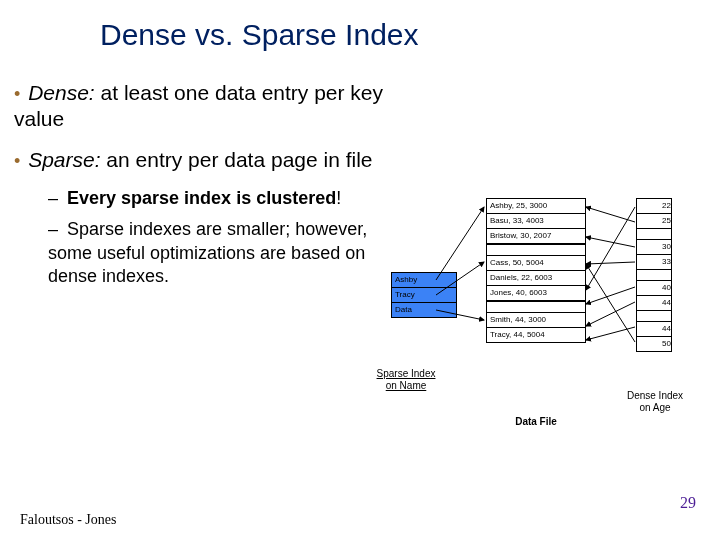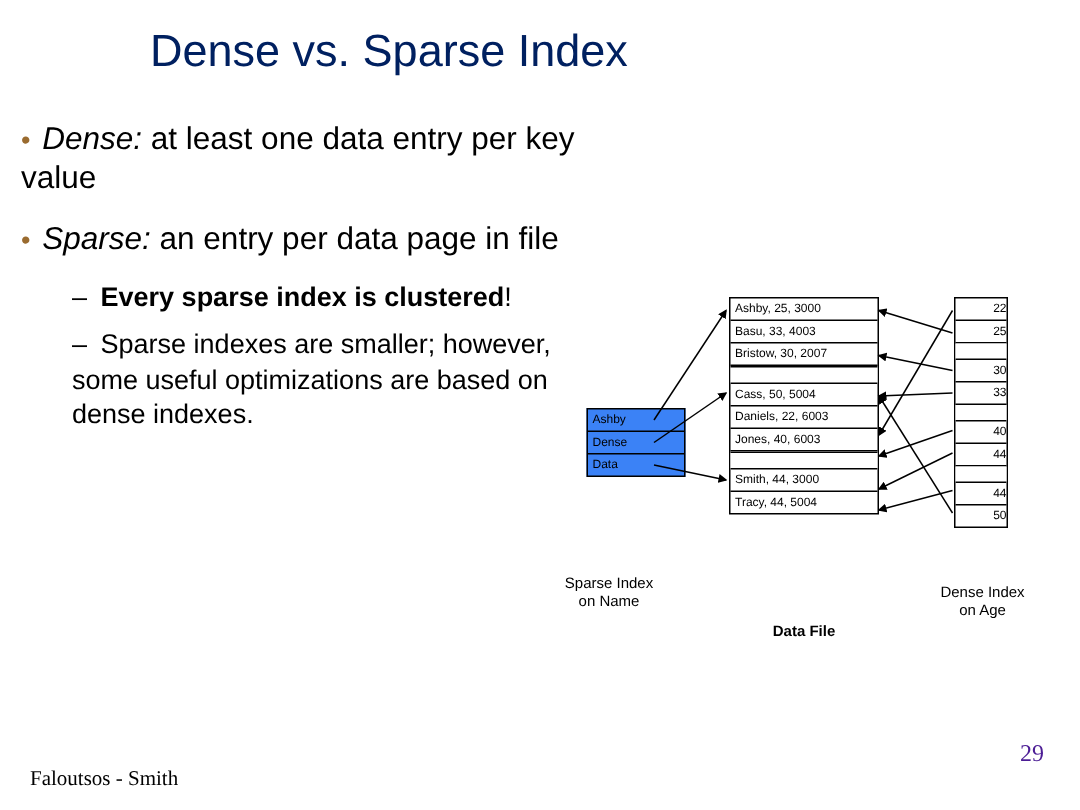--- a/index.html
+++ b/index.html
@@ -147,24 +147,24 @@
     <span><strong>Every sparse index is </strong><strong>clustered</strong><span>!</span></span>
   </div>
   <div class="sub" style="">
     <span class="dash">–</span>
     <span>Sparse indexes are smaller; however, some useful optimizations are based on dense indexes.</span>
   </div>
 </div>
 
 <div class="sparse-box">
   <div>Ashby</div>
-  <div>Dense</div>
+  <div>Tracy</div>
   <div>Data</div>
 </div>
-<div class="dlabel" style="left:370px; top:384px; width:72px;">
+<div class="dlabel" style="left:370px; top:368px; width:72px;text-decoration:underline;">
   <span>Sparse Index on Name</span>
 </div>
 
 <div class="data-box">
   <div>Ashby, 25, 3000</div>
   <div>Basu, 33, 4003</div>
   <div>Bristow, 30, 2007</div>
   <div class="gap"></div>
   <div>Cass, 50, 5004</div>
   <div>Daniels, 22, 6003</div>
@@ -208,14 +208,14 @@
   <line x1="635" y1="207" x2="586" y2="290" stroke="#000" stroke-width="1" marker-end="url(#ah)"></line>
   <line x1="635" y1="222" x2="586" y2="207" stroke="#000" stroke-width="1" marker-end="url(#ah)"></line>
   <line x1="635" y1="247" x2="586" y2="237" stroke="#000" stroke-width="1" marker-end="url(#ah)"></line>
   <line x1="635" y1="262" x2="586" y2="264" stroke="#000" stroke-width="1" marker-end="url(#ah)"></line>
   <line x1="635" y1="287" x2="586" y2="304" stroke="#000" stroke-width="1" marker-end="url(#ah)"></line>
   <line x1="635" y1="302" x2="586" y2="326" stroke="#000" stroke-width="1" marker-end="url(#ah)"></line>
   <line x1="635" y1="327" x2="586" y2="340" stroke="#000" stroke-width="1" marker-end="url(#ah)"></line>
   <line x1="635" y1="342" x2="586" y2="264" stroke="#000" stroke-width="1" marker-end="url(#ah)"></line>
 </svg>
 
-<div class="foot">Faloutsos - Smith</div>
+<div class="foot">Faloutsos - Jones</div>
 <div class="pagenum">29</div>
 
 </body></html>

